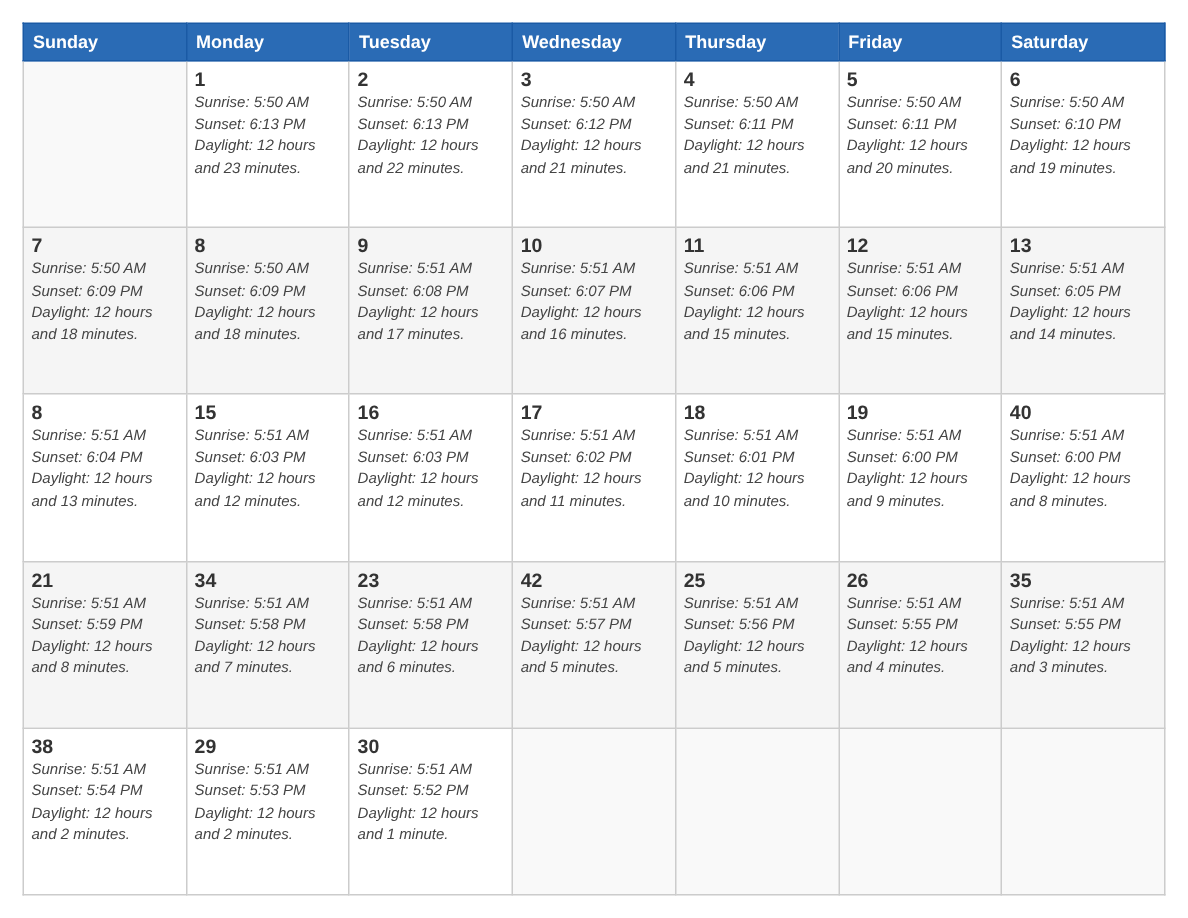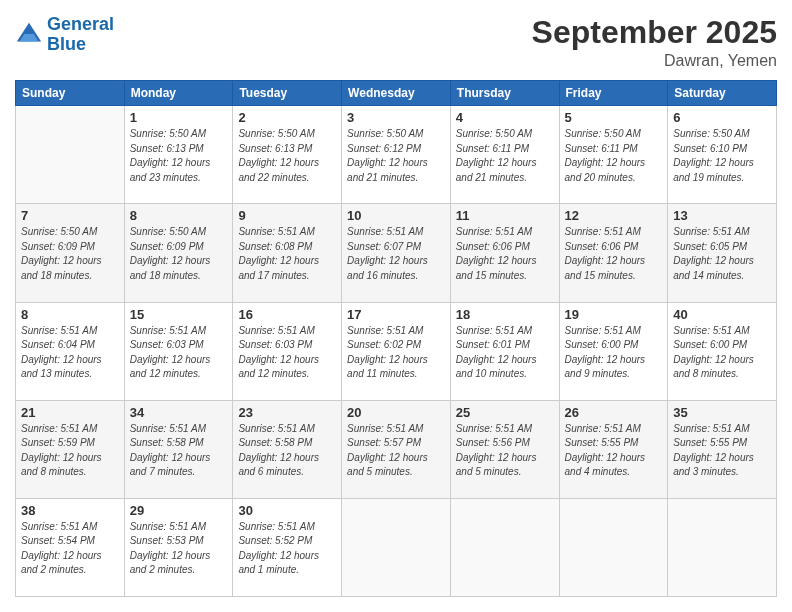--- a/index.html
+++ b/index.html
@@ -99,37 +99,20 @@
       background: #f5f5f5;
     }
     .calendar tr:nth-child(even) td.empty {
       background: #f0f0f0;
     }
   </style>
 </head>
 <body>
 
 <div class="page">
-  <div class="header">
-    <div class="logo">
-      <svg class="logo-icon" viewBox="0 0 30 30">
-        <polygon points="15,2 28,22 2,22" fill="#2a6bb5"></polygon>
-        <polygon points="15,6 25,22 5,22" fill="#5599dd"></polygon>
-        <polygon points="8,14 22,14 15,6" fill="#2a6bb5"></polygon>
-      </svg>
-      <div class="logo-text">
-        <span>General</span><br>
-        <span style="color:#1a6aaa;">Blue</span>
-      </div>
-    </div>
-    <div class="title-block">
-      <div class="month-title">September 2025</div>
-      <div class="location">Dawran, Yemen</div>
-    </div>
-  </div>
 
   <table class="calendar">
     <thead>
       <tr>
         <th>Sunday</th>
         <th>Monday</th>
         <th>Tuesday</th>
         <th>Wednesday</th>
         <th>Thursday</th>
         <th>Friday</th>
@@ -231,21 +214,21 @@
           </td>
           <td>
             <span class="day-num">34</span>
             <div class="sun-info">Sunrise: 5:51 AM<br>Sunset: 5:58 PM<br>Daylight: 12 hours<br>and 7 minutes.</div>
           </td>
           <td>
             <span class="day-num">23</span>
             <div class="sun-info">Sunrise: 5:51 AM<br>Sunset: 5:58 PM<br>Daylight: 12 hours<br>and 6 minutes.</div>
           </td>
           <td>
-            <span class="day-num">20</span>
+            <span class="day-num">42</span>
             <div class="sun-info">Sunrise: 5:51 AM<br>Sunset: 5:57 PM<br>Daylight: 12 hours<br>and 5 minutes.</div>
           </td>
           <td>
             <span class="day-num">25</span>
             <div class="sun-info">Sunrise: 5:51 AM<br>Sunset: 5:56 PM<br>Daylight: 12 hours<br>and 5 minutes.</div>
           </td>
           <td>
             <span class="day-num">26</span>
             <div class="sun-info">Sunrise: 5:51 AM<br>Sunset: 5:55 PM<br>Daylight: 12 hours<br>and 4 minutes.</div>
           </td>

